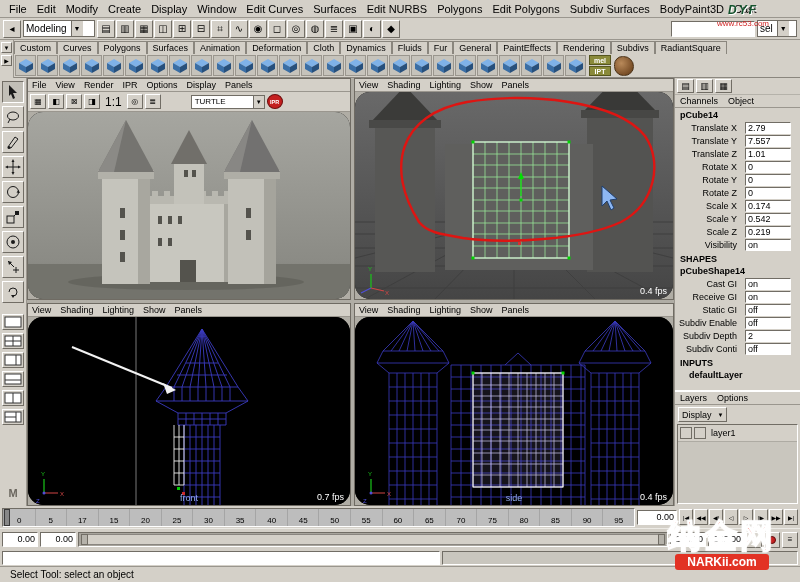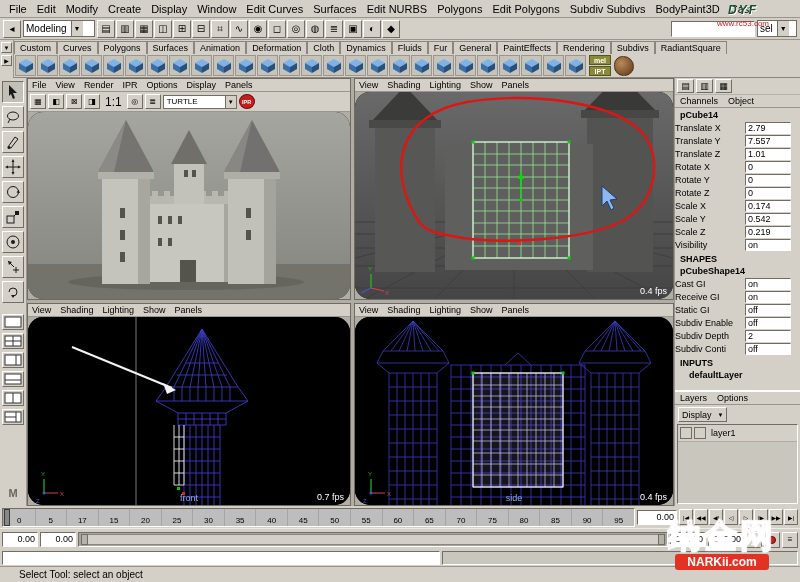--- a/index.html
+++ b/index.html
@@ -60,42 +60,42 @@
     background:#b0ada5; display:grid; grid-template-columns:324px 3px 320px; grid-template-rows:222px 3px 203px; }
   .vp { position:relative; display:flex; flex-direction:column; border:1px solid #6f6b63; overflow:hidden; }
   .vp-menus { height:13px; background:#d4d0c8; display:flex; gap:9px; padding:0 4px; font-size:9px;
     align-items:center; flex:none; border-bottom:1px solid #9a968e; }
   .vp-menu-item { white-space:nowrap; }
   .vp-toolbar { height:20px; background:#d4d0c8; display:flex; align-items:center; gap:2px;
     padding:0 2px; flex:none; border-bottom:1px solid #9a968e; font-size:8px; }
   .vp-toolbar .sbtn { width:16px; height:15px; font-size:8px; }
   .ratio { padding:0 3px; font-size:12px; }
   .rcombo { background:#fff; border:1px solid #716d65; height:14px; display:flex; align-items:center;
-    font-size:8px; padding-left:3px; width:74px; }
+    font-size:8px; padding-left:3px; width:74px;margin-left:28px; }
   .rcombo .arr { margin-left:auto; font-size:6px; background:#d4d0c8; border-left:1px solid #716d65;
     padding:0 2px; height:100%; display:flex; align-items:center; }
   .ipr-badge { width:16px; height:15px; border-radius:50%; background:#c41f1f; color:#fff;
     font-size:5.5px; font-weight:bold; display:flex; align-items:center; justify-content:center;
     border:1px solid #6e0f0f; }
   .vp-canvas { flex:1; position:relative; overflow:hidden; background:#000;border-radius:15px; }
   svg.fill { position:absolute; inset:0; width:100%; height:100%; display:block; }
   .fps { position:absolute; right:6px; bottom:3px; color:#fff; font-size:9px; }
   .vplabel { position:absolute; left:50%; transform:translateX(-50%); bottom:2px; color:#8fa8e8; font-size:9px; }
 
   
   .rightpanel { position:absolute; left:674px; top:78px; width:126px; height:428px; background:#d4d0c8;
     border-left:1px solid #9a968e; display:flex; flex-direction:column; }
   .rp-icons { height:17px; display:flex; gap:2px; padding:1px 2px; border-bottom:1px solid #b5b2aa; }
   .rp-icons .sbtn { width:17px; height:14px; font-size:9px; }
   .cb-menus { height:13px; display:flex; gap:10px; font-size:9px; padding:0 5px; align-items:center;
     border-bottom:1px solid #9a968e; }
   .cb-list { flex:1; overflow:hidden; font-size:9px; padding-top:1px; }
   .cb-node { font-weight:bold; padding:1px 2px 1px 5px; font-size:9px; }
   .cb-row { display:flex; align-items:center; height:13px; }
-  .cb-name { width:70px; text-align:left; padding-right:8px; white-space:nowrap; overflow:hidden; font-size:9px;}
+  .cb-name { width:70px; text-align:right; padding-right:8px; white-space:nowrap; overflow:hidden; font-size:9px;}
   .cb-val { width:46px; height:12px; font-size:9px; padding:0 2px; line-height:10px; }
   .cb-section { font-weight:bold; padding:3px 2px 1px 5px; font-size:9px; }
   .cb-input-item { padding:1px 2px 1px 14px; font-weight:bold; font-size:9px; }
 
   .layers { height:116px; border-top:2px solid #ffffff; display:flex; flex-direction:column; flex:none; background:#d4d0c8;}
   .layers-menus { height:13px; display:flex; gap:10px; font-size:9px; padding:0 5px; align-items:center;
     border-bottom:1px solid #9a968e; }
   .layers-display { height:19px; display:flex; align-items:center; padding:2px 3px; }
   .dcombo { height:15px; display:flex; align-items:center; font-size:9px; padding:0 3px; gap:6px; }
   .dcombo .arr { font-size:6px; }
@@ -126,21 +126,21 @@
     border:1px solid #8a8680; }
   .rhandle { position:absolute; top:1px; bottom:1px; width:7px; background:#b5b2aa; border:1px solid #716d65; }
   .rbtn { width:16px; height:16px; font-size:8px; display:flex; align-items:center; justify-content:center; flex:none;}
   .autokey-dot { width:8px; height:8px; border-radius:50%; background:#c41f1f; border:1px solid #5e0d0d; }
 
   .cmdline { position:absolute; left:0; top:550px; width:800px; height:16px; background:#d4d0c8;
     display:flex; gap:2px; padding:0 2px; align-items:center; }
   .cmdinput { width:438px; height:14px; font-size:9px; padding:0 3px; }
   .cmdresult { flex:1; height:14px; }
   .helpline { position:absolute; left:0; top:566px; width:800px; height:16px; background:#d4d0c8;
-    border-top:1px solid #9a968e; display:flex; align-items:center; padding-left:19px; font-size:10px; }
+    border-top:1px solid #9a968e; display:flex; align-items:center; padding-left:10px; font-size:10px; }
 
   
   .wm-top { position:absolute; top:1px; right:3px; width:108px; text-align:center; z-index:40; pointer-events:none;}
   .wm-top .t { color:#14532d; font-weight:bold; font-style:italic; font-size:12px; line-height:18px;
     text-shadow:1px 1px 0 #fff; letter-spacing:2px; }
   .wm-top .s { color:#cf1f1f; font-size:8px; line-height:9px; }
   .wm-bottom { position:absolute; right:24px; bottom:12px; text-align:center; z-index:50; pointer-events:none;}
   .wm-bottom .t { font-size:33px; font-weight:bold; color:#e23224; letter-spacing:3px; line-height:34px;
     -webkit-text-stroke:1.5px #ffffff; text-shadow:0 0 3px rgba(255,255,255,0.85); }
   .wm-bottom .s { display:inline-block; background:#e23224; color:#fff; font-weight:bold; font-size:12px;
@@ -155,21 +155,21 @@
     <span class="menu-item">Edit</span>
     <span class="menu-item">Modify</span>
     <span class="menu-item">Create</span>
     <span class="menu-item">Display</span>
     <span class="menu-item">Window</span>
     <span class="menu-item">Edit Curves</span>
     <span class="menu-item">Surfaces</span>
     <span class="menu-item">Edit NURBS</span>
     <span class="menu-item">Polygons</span>
     <span class="menu-item">Edit Polygons</span>
-    <span class="menu-item">Subdiv Subdivs</span>
+    <span class="menu-item">Subdiv Surfaces</span>
     <span class="menu-item">BodyPaint3D</span>
     <span class="menu-item">Cast</span>
   </div>
 
 <div class="statusline">
   <div class="sbtn raised">◂</div>
   <div class="combo" style="width:72px;">
     <span>Modeling</span>
     <span class="arr">▼</span>
   </div>

